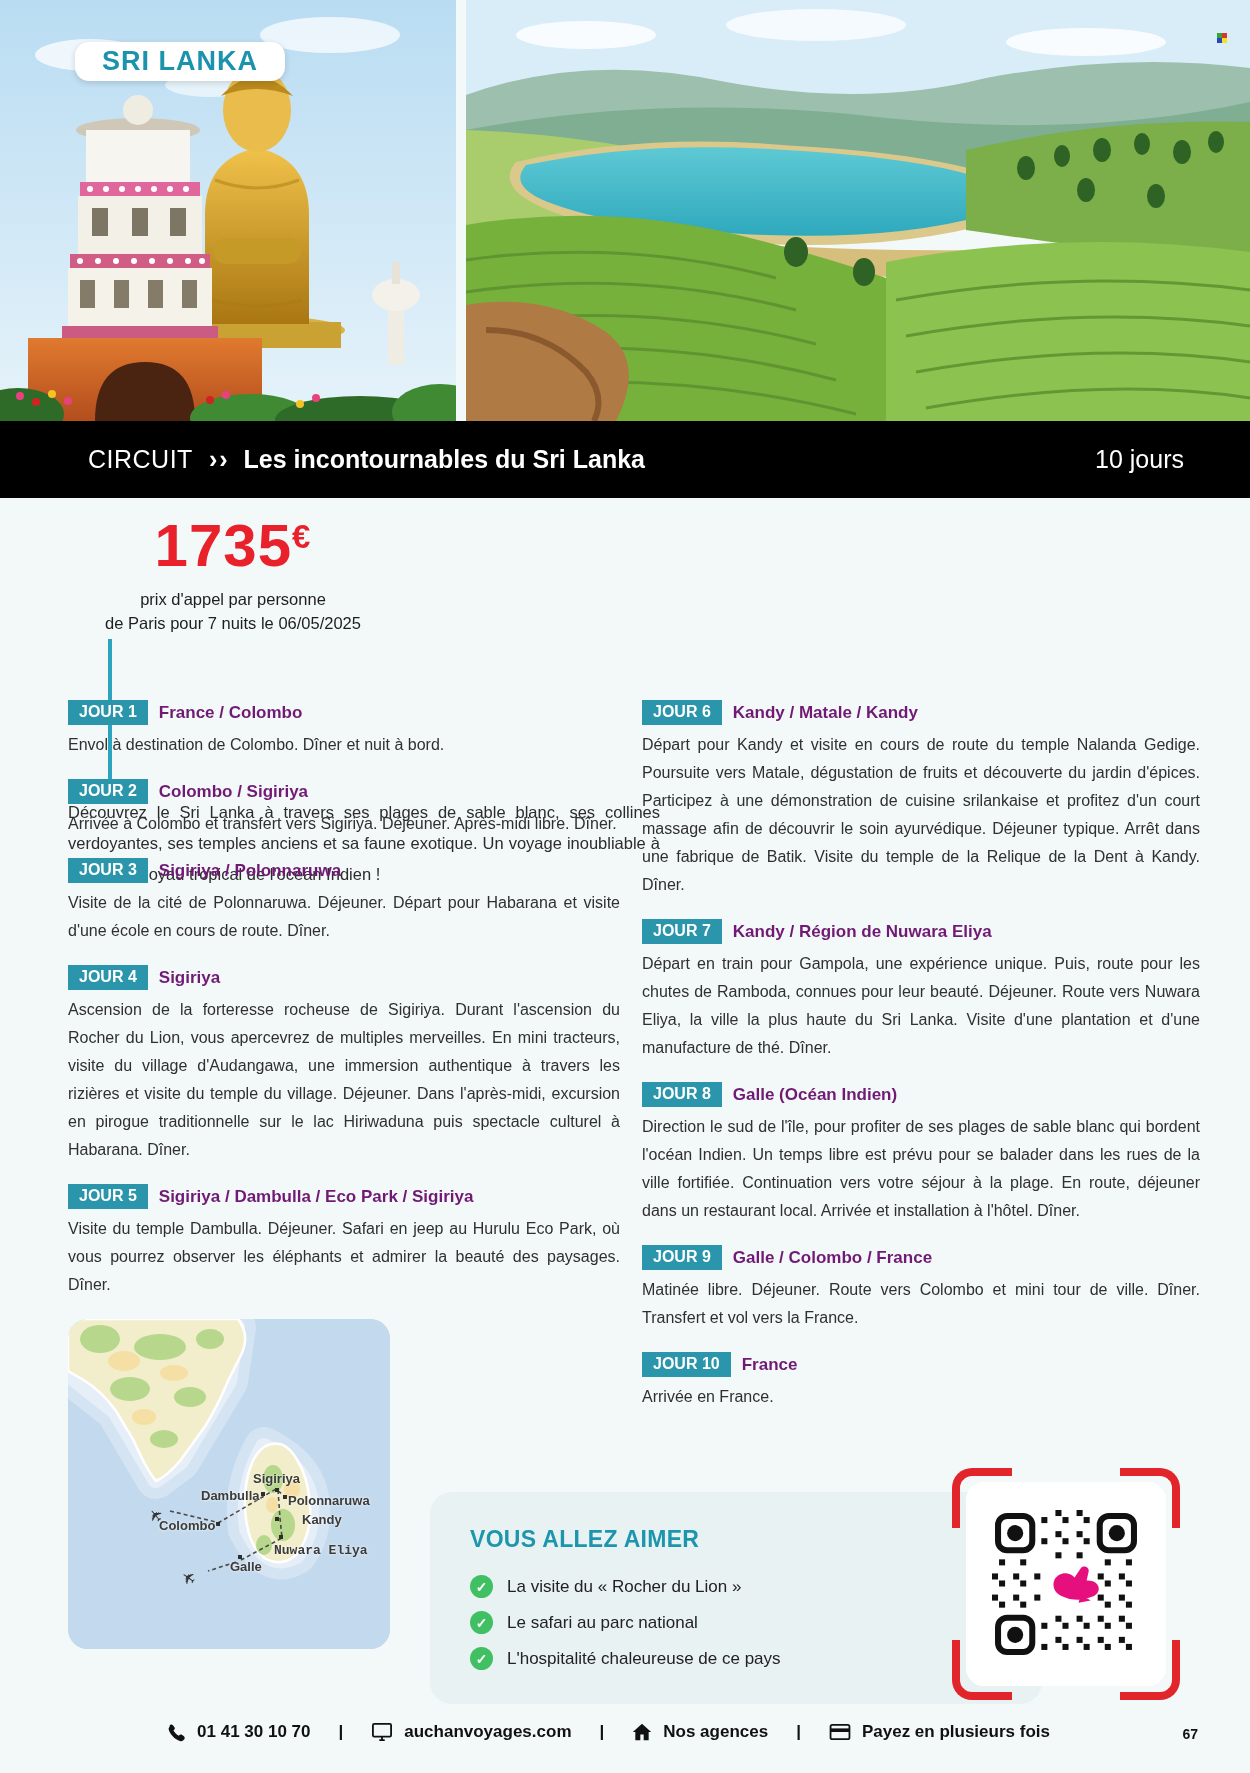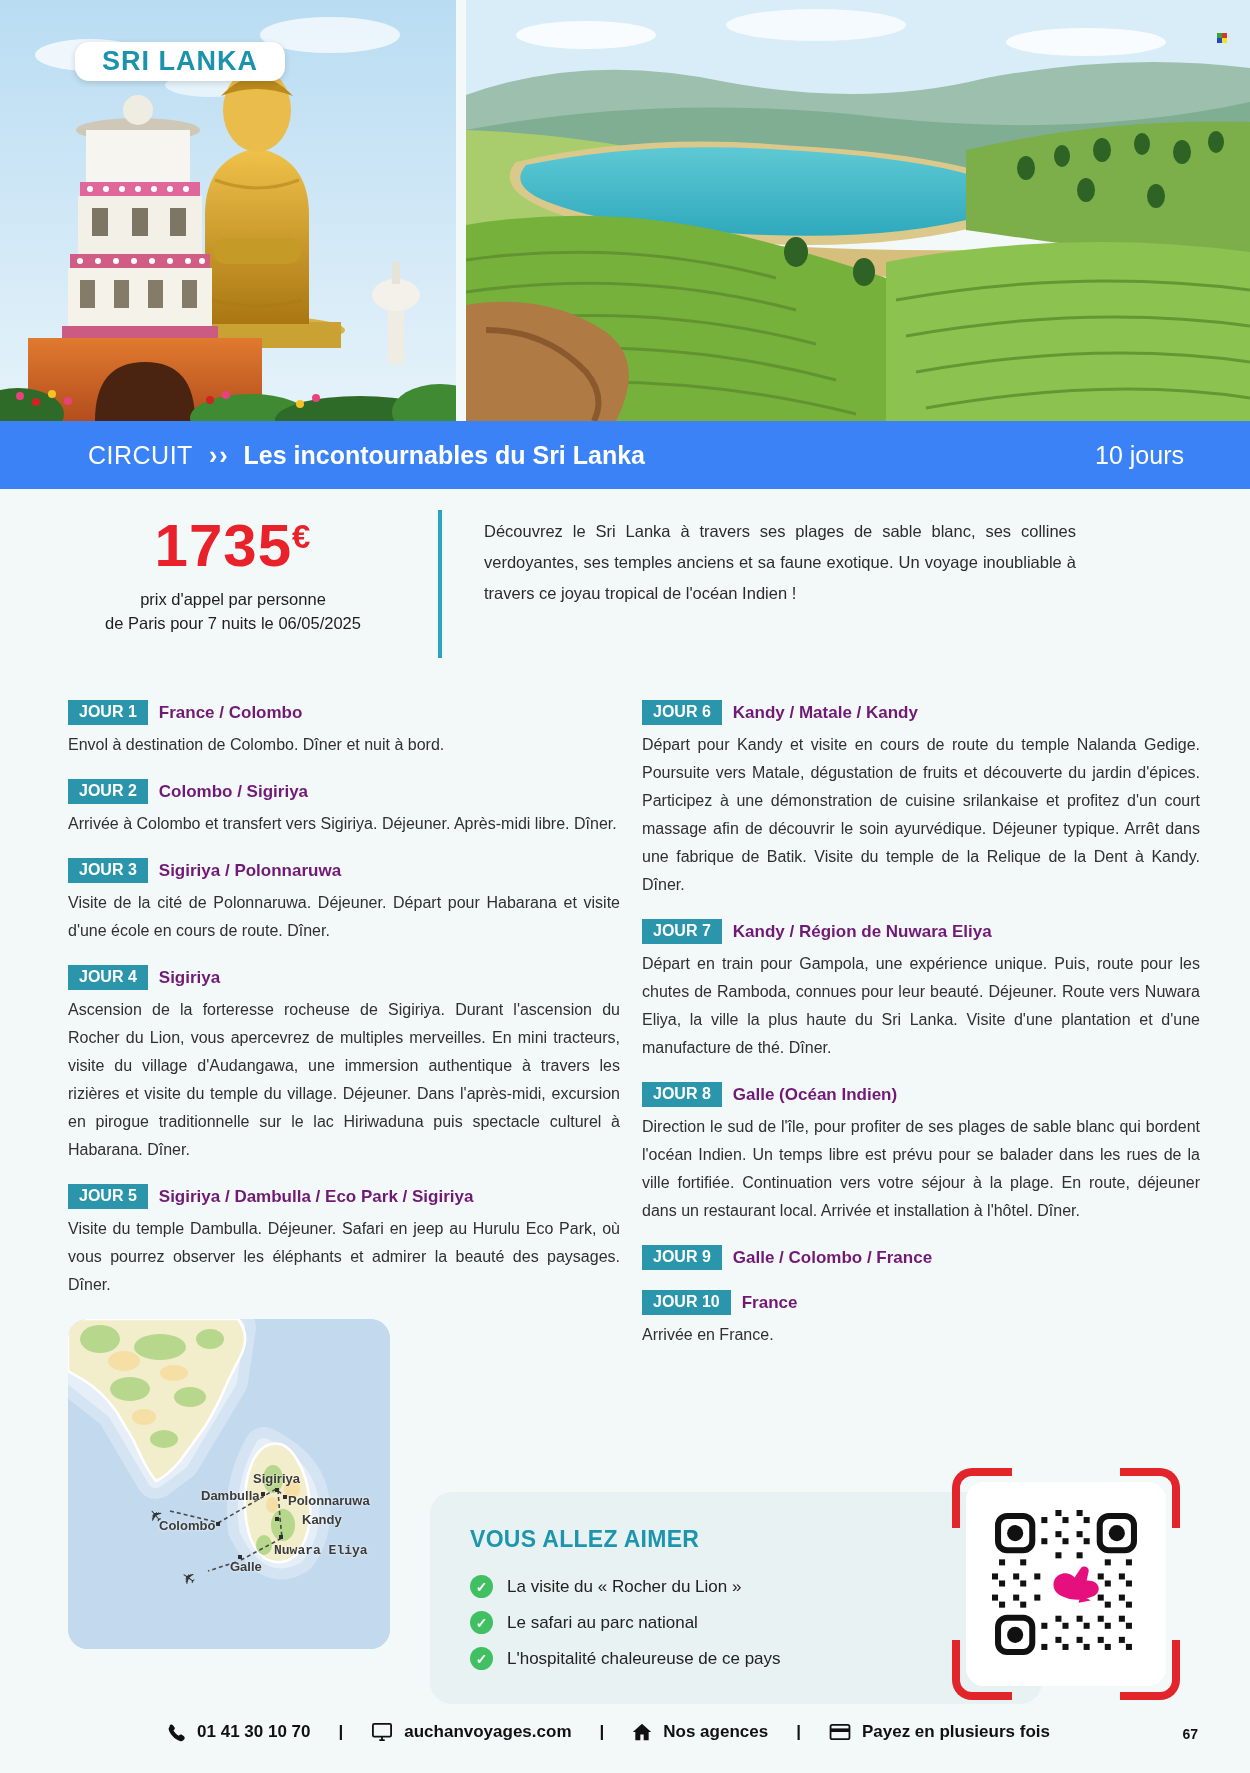--- a/index.html
+++ b/index.html
@@ -13,30 +13,30 @@
   .photo-right{left:466px;width:784px;}
   .photo svg{display:block;}
   .dest-badge{position:absolute;left:75px;top:42px;background:#ffffff;border-radius:14px;
         padding:4px 27px;font-size:27px;font-weight:bold;letter-spacing:1px;color:#1b93ad;
         box-shadow:0 2px 6px rgba(0,0,0,.15);}
   .print-mark{position:absolute;left:1217px;top:33px;width:10px;height:10px;display:grid;
         grid-template-columns:5px 5px;grid-template-rows:5px 5px;}
   .print-mark i{display:block;}
 
   
-  .banner{position:absolute;left:0;top:421px;width:1250px;height:68px;background:#3b82f6;
+  .banner{position:absolute;left:0;top:421px;width:1250px;height:77px;background:#000000;
         display:flex;align-items:center;color:#fff;}
   .banner-left{margin-left:88px;display:flex;align-items:baseline;white-space:nowrap;}
   .banner-kicker{font-size:25px;font-weight:400;letter-spacing:.5px;}
   .banner-chevrons{font-size:25px;font-weight:bold;margin:0 14px 0 16px;letter-spacing:2px;}
   .banner-title{font-size:25px;font-weight:bold;}
   .banner-duration{margin-left:auto;margin-right:66px;font-size:25px;font-weight:400;}
 
   
-  .intro-row{position:absolute;left:68px;top:506px;width:1132px;display:flex;}
+  .intro-row{position:absolute;left:68px;top:506px;width:1132px;display:flex;flex-direction:column;}
   .price-box{width:330px;text-align:center;padding-top:2px;}
   .price-value{font-size:60px;line-height:58px;font-weight:bold;color:#e8212a;letter-spacing:1px;}
   .price-euro{font-size:0.55em;vertical-align:18px;}
   .price-note{margin-top:12px;font-size:16.5px;line-height:24px;color:#1e1e1e;}
   .intro-divider{width:4px;background:#2ba4bf;margin:4px 42px 0 40px;height:148px;flex:none;}
   .intro-text{flex:1;max-width:592px;font-size:16.5px;line-height:31px;color:#2c2c2c;
         text-align:justify;padding-top:10px;}
 
   
   .itinerary{position:absolute;left:68px;top:700px;width:1132px;display:flex;gap:22px;}
@@ -406,20 +406,21 @@
         <span class="day-title">Galle (Océan Indien)</span>
       </div>
       <div class="day-text">Direction le sud de l'île, pour profiter de ses plages de sable blanc qui bordent l'océan Indien. Un temps libre est prévu pour se balader dans les rues de la ville fortifiée. Continuation vers votre séjour à la plage. En route, déjeuner dans un restaurant local. Arrivée et installation à l'hôtel. Dîner.</div>
     </div>
 
     <div class="day">
       <div class="day-head">
         <span class="day-badge">JOUR 9</span>
         <span class="day-title">Galle / Colombo / France</span>
       </div>
+      <div class="day-text">Matinée libre. Déjeuner. Route vers Colombo et mini tour de ville. Dîner. Transfert et vol vers la France.</div>
     </div>
 
     <div class="day">
       <div class="day-head">
         <span class="day-badge">JOUR 10</span>
         <span class="day-title">France</span>
       </div>
       <div class="day-text">Arrivée en France.</div>
     </div>
   </div>

